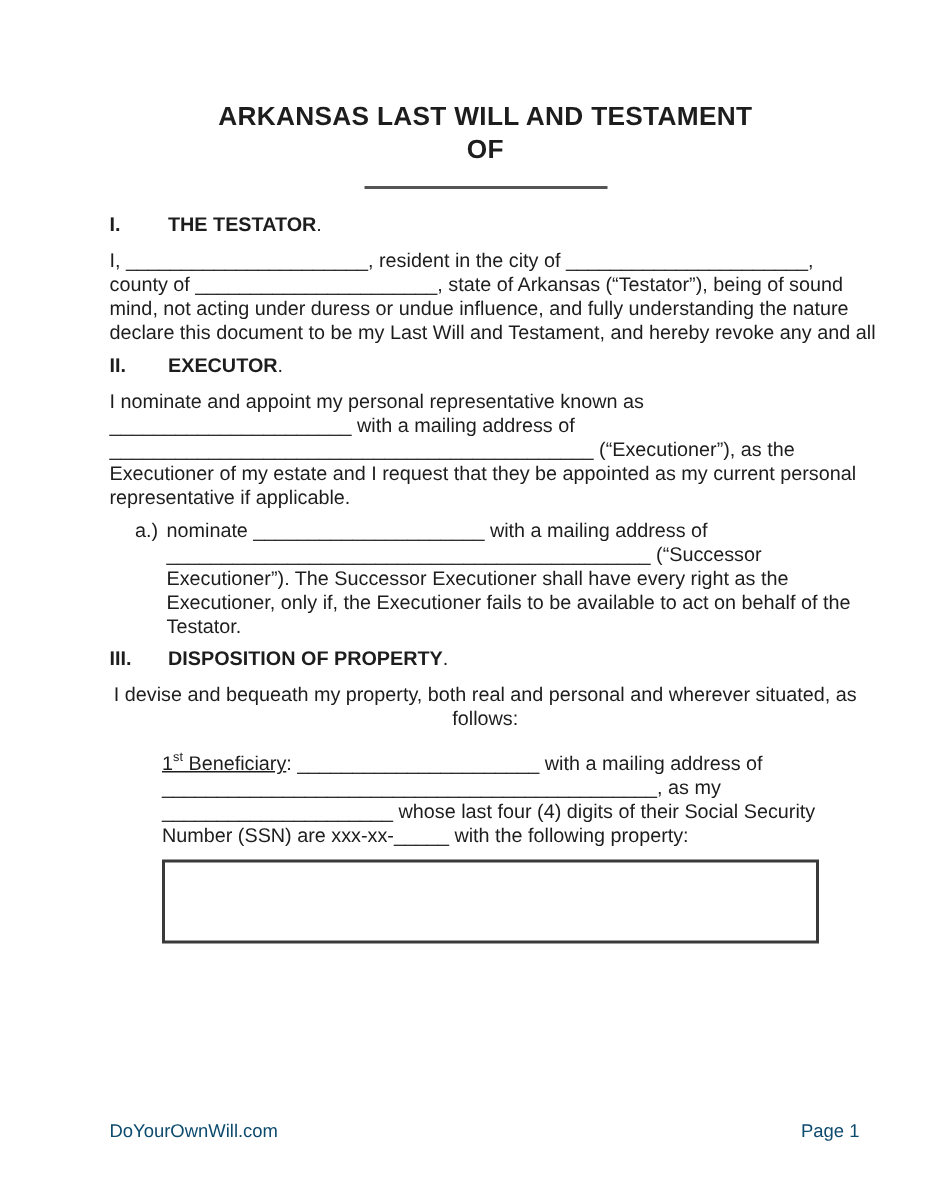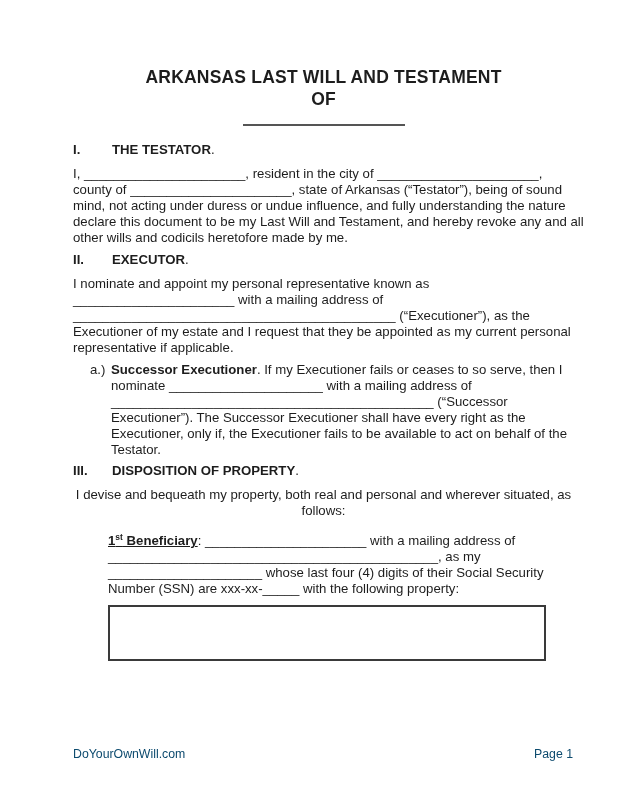--- a/index.html
+++ b/index.html
@@ -28,21 +28,21 @@
   .para-executor { margin-top:8px; }
 
   .successor { position:relative; margin-top:6px; padding-left:38px; }
   .succ-label { position:absolute; left:17px; top:0; font-size:13.2px; line-height:16px; }
   .lead-bold { font-weight:bold; }
 
   .mt-sec3 { margin-top:5px; }
   .para-disposition { margin-top:8px;text-align:center; }
 
   .beneficiary { margin-top:10px; margin-left:35px; }
-  .bene-label { font-weight:bold; text-decoration:underline; }
+  .bene-label { font-weight:normal; text-decoration:underline; }
   .bene-label sup { font-size:8.5px; }
 
   .property-box { margin-top:8px; margin-left:35px; width:438px; height:56px; border:2px solid #3a3a3a; background:#ffffff; }
 
   .footer { position:absolute; left:73px; right:45px; top:746px; display:flex; justify-content:space-between; font-size:12.3px; line-height:16px; color:#0c4a6e; }
 </style>
 </head>
 <body>
 
 <div class="page">
@@ -58,40 +58,38 @@
       <span class="sec-num">I.</span>
       <span class="sec-label">THE TESTATOR</span>
         <span class="sec-period">.</span>
     </div>
 
     <div class="para-testator">
       <div class="ln">I, ______________________, resident in the city of ______________________,</div>
       <div class="ln">county of ______________________, state of Arkansas (“Testator”), being of sound</div>
       <div class="ln">mind, not acting under duress or undue influence, and fully understanding the nature</div>
       <div class="ln">declare this document to be my Last Will and Testament, and hereby revoke any and all</div>
-      <div class="ln">other wills and codicils heretofore made by me.</div>
     </div>
 
     <div class="sec-heading mt-sec2">
       <span class="sec-num">II.</span>
       <span class="sec-label">EXECUTOR</span>
         <span class="sec-period">.</span>
     </div>
 
     <div class="para-executor">
       <div class="ln">I nominate and appoint my personal representative known as</div>
       <div class="ln">______________________ with a mailing address of</div>
       <div class="ln">____________________________________________ (“Executioner”), as the</div>
       <div class="ln">Executioner of my estate and I request that they be appointed as my current personal</div>
       <div class="ln">representative if applicable.</div>
     </div>
 
     <div class="successor">
       <span class="succ-label">a.)</span>
-      <div class="ln"><span class="lead-bold">Successor Executioner</span><span>. If my Executioner fails or ceases to so serve, then I</span></div>
       <div class="ln">nominate _____________________ with a mailing address of</div>
       <div class="ln">____________________________________________ (“Successor</div>
       <div class="ln">Executioner”). The Successor Executioner shall have every right as the</div>
       <div class="ln">Executioner, only if, the Executioner fails to be available to act on behalf of the</div>
       <div class="ln">Testator.</div>
     </div>
 
     <div class="sec-heading mt-sec3">
       <span class="sec-num">III.</span>
       <span class="sec-label">DISPOSITION OF PROPERTY</span>

